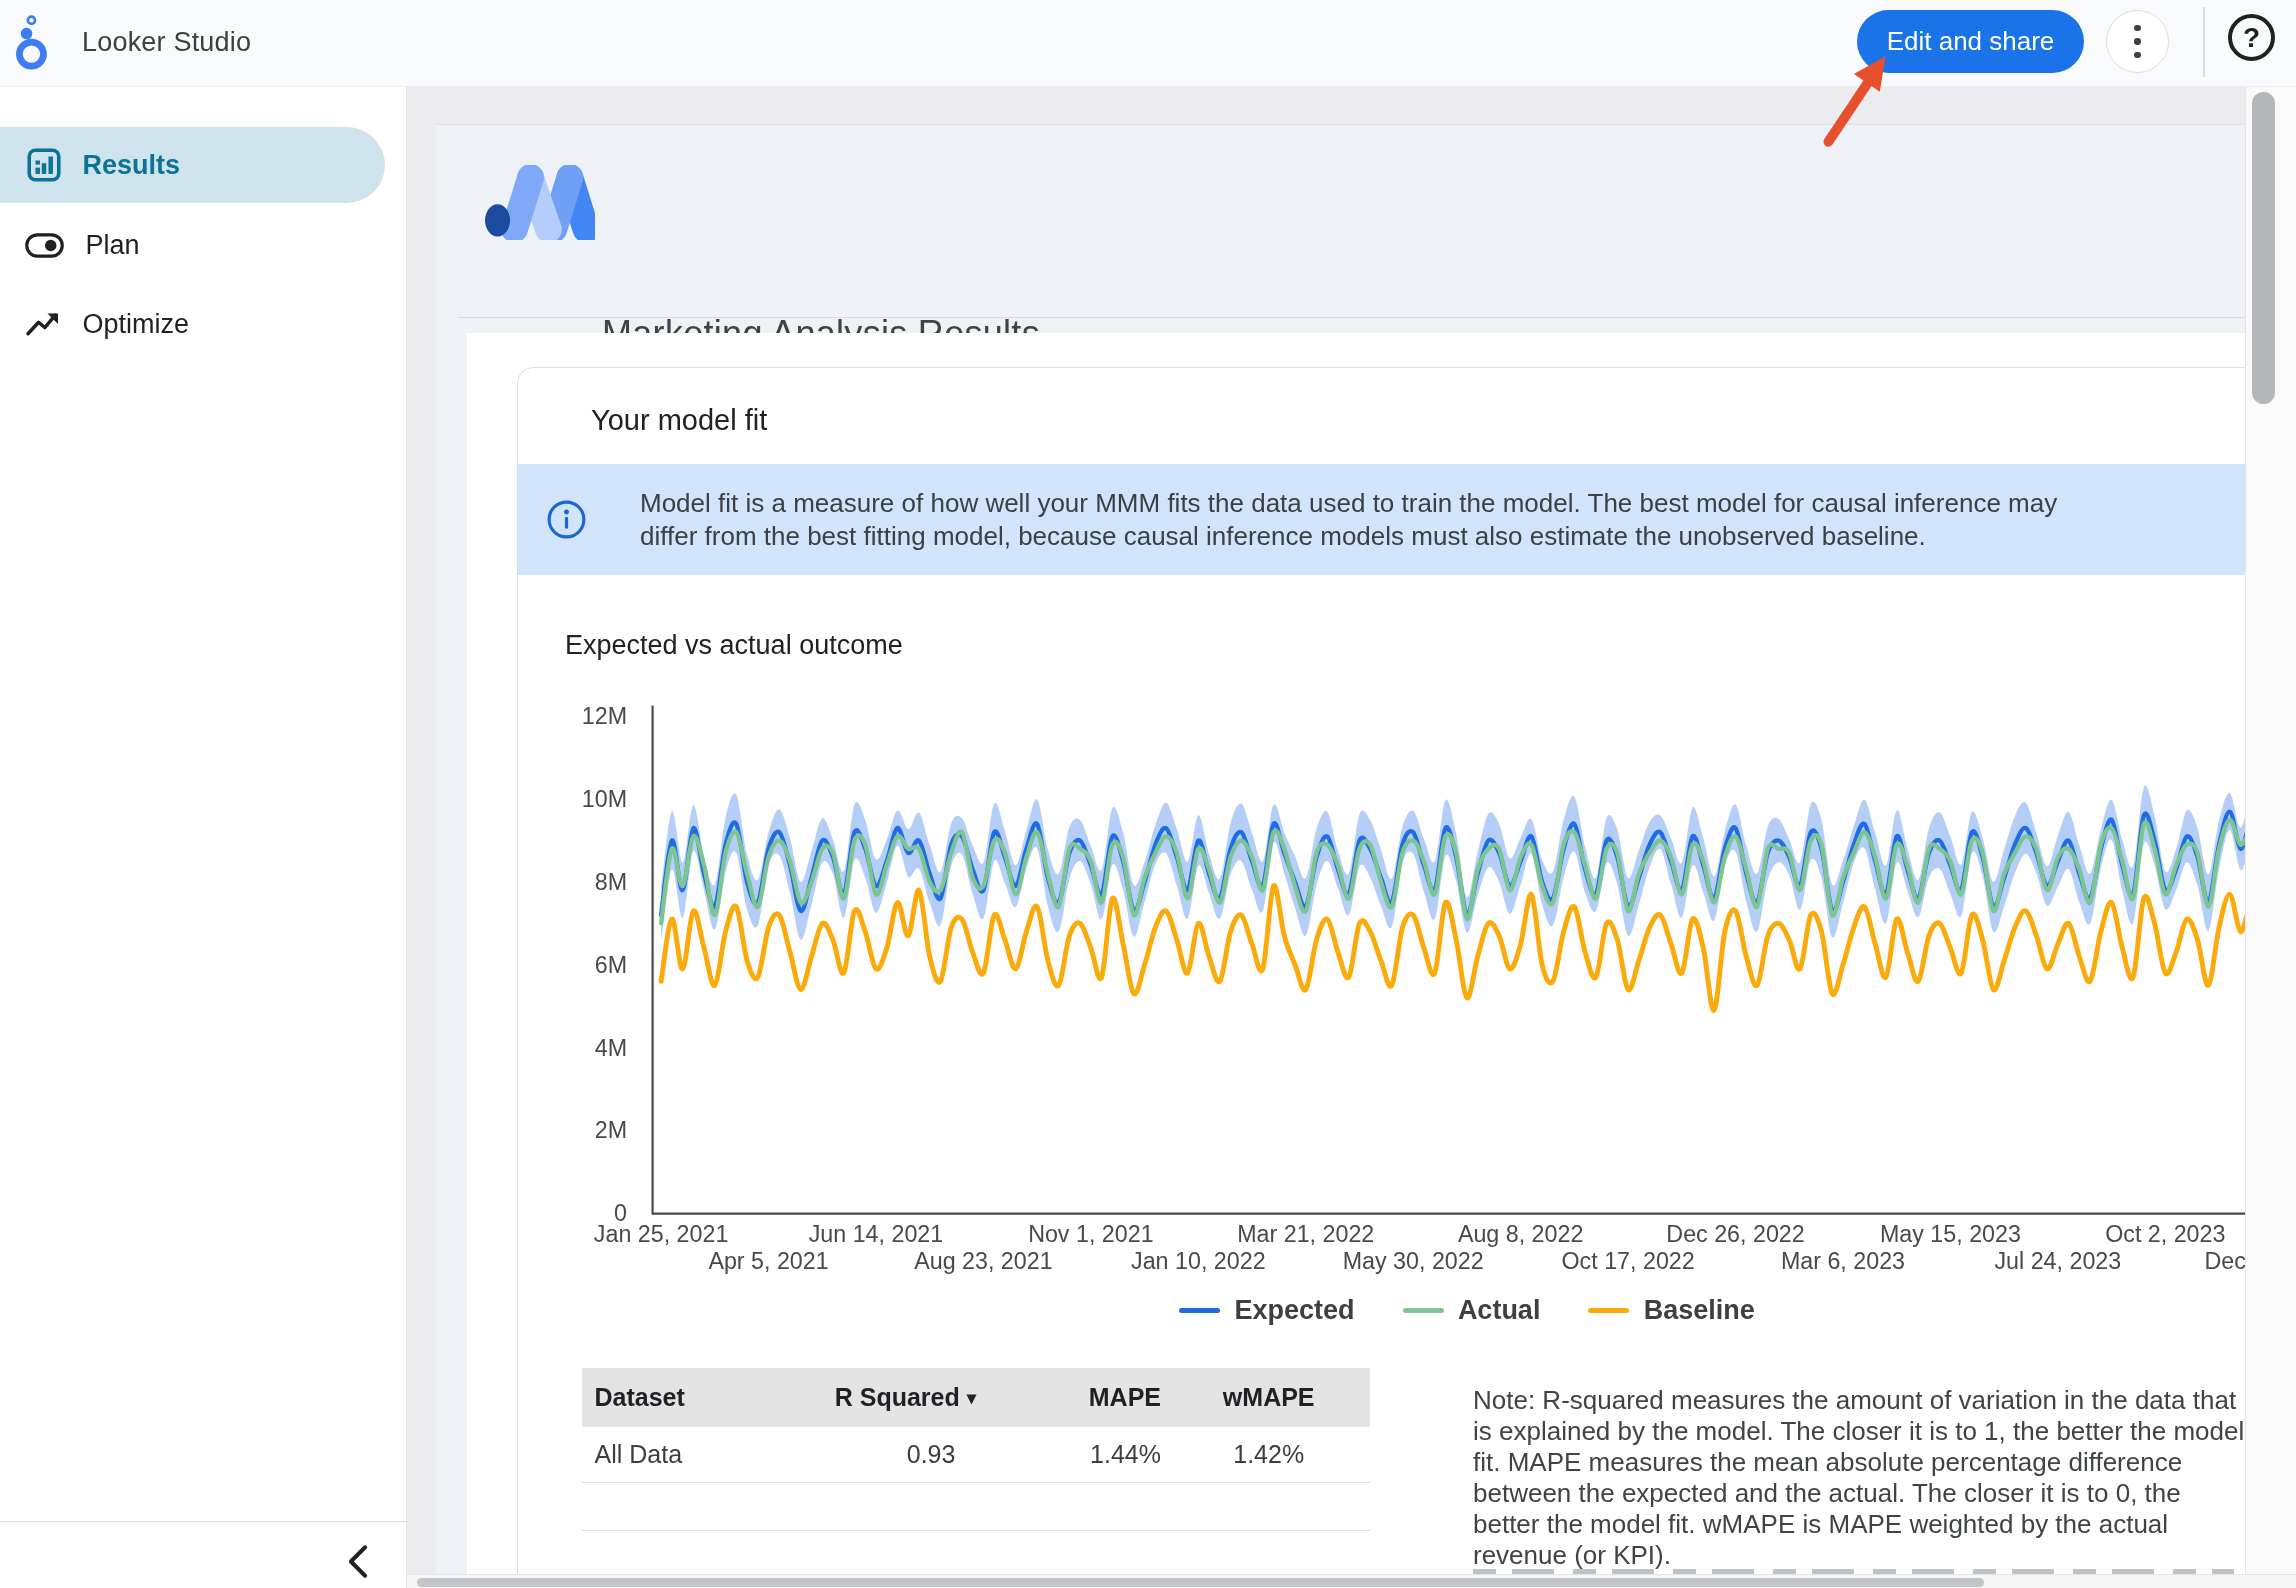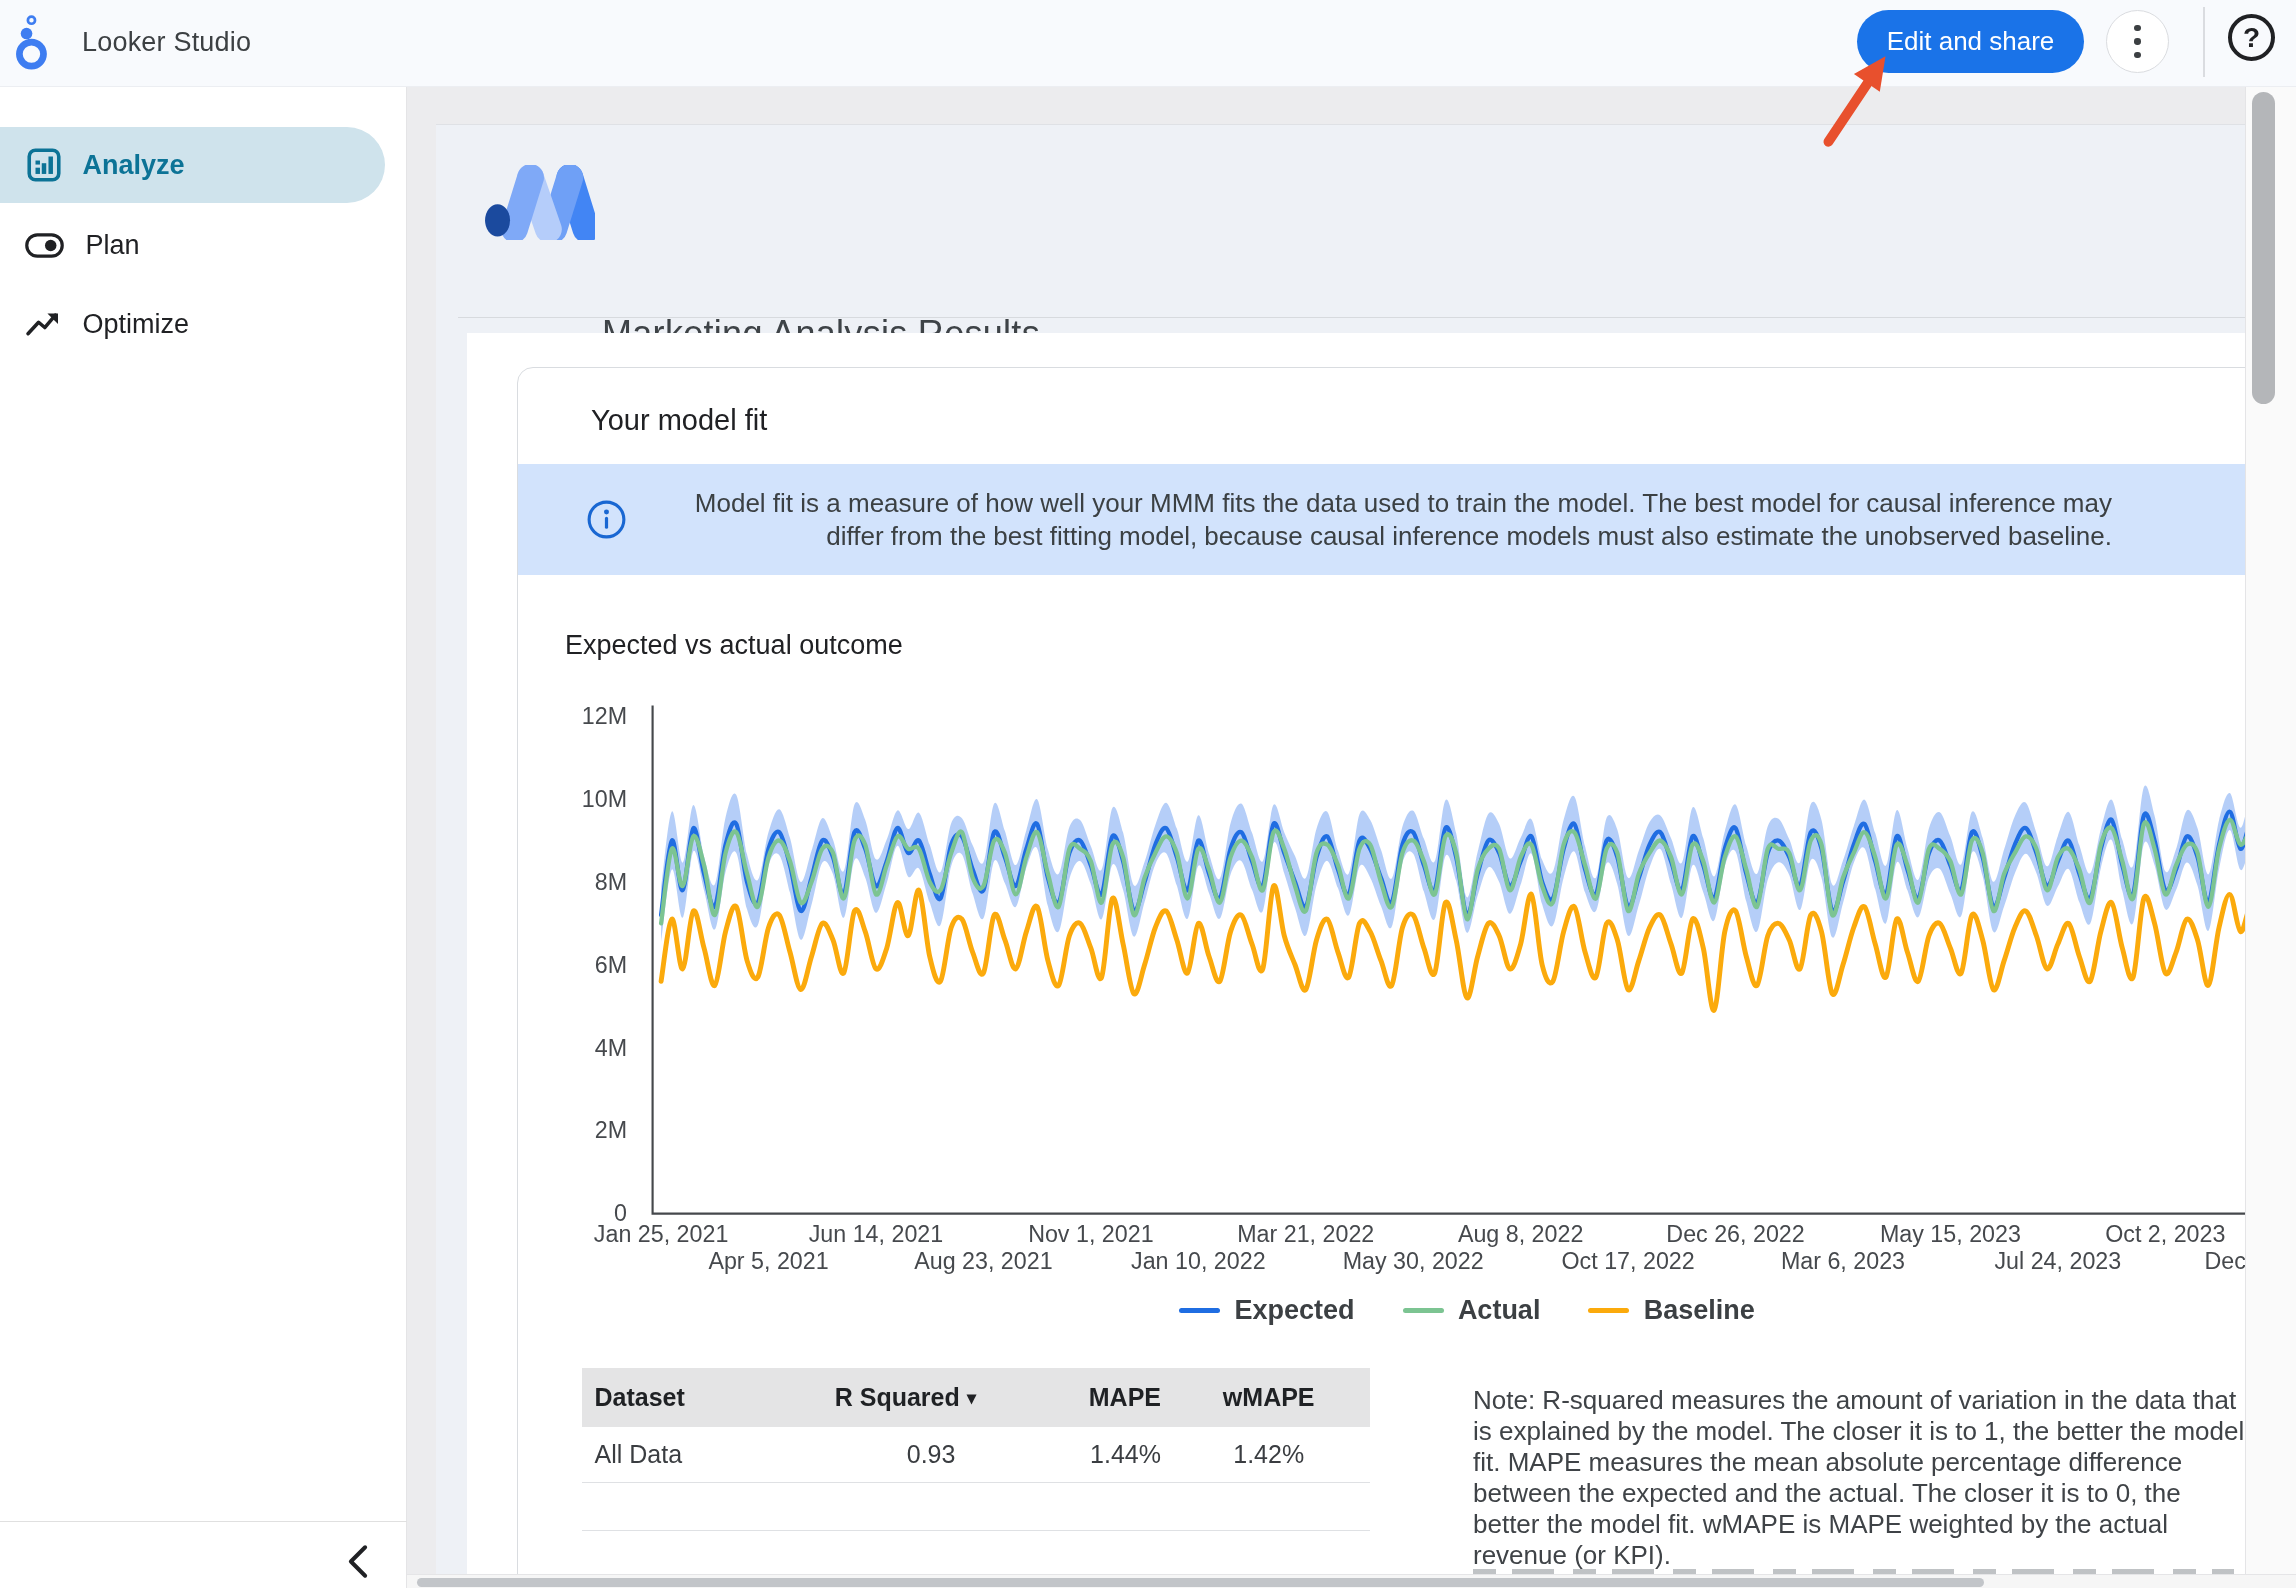--- a/index.html
+++ b/index.html
@@ -42,21 +42,21 @@
   
   #report-viewport { left:436px; top:124px; width:1809px; height:1451px; background:#eef1f6;
     border-top:0.9px solid #dfe1e5; overflow:hidden; z-index:10; }
   #report-title { left:166px; top:188px; font-size:36px; color:#3e4347; letter-spacing:0.3px; }
   #report-header-divider { left:22.4px; top:192px; width:1787px; height:0; border-top:0.9px solid #d7dade; }
   #report-page { left:31px; top:208px; width:1778px; height:1245px; background:#fff; }
   #model-fit-card { left:81px; top:242px; width:1755px; height:1218px; background:#fff;
     border:0.9px solid #d9dce0; border-radius:16px 16px 0 0; }
   #card-title { position:absolute; left:73px; top:36px; font-size:29px; color:#202124; }
   #info-banner { position:absolute; left:0; top:96px; width:1754px; height:111px; background:#d2e3fc;
-    display:flex; align-items:center; padding-left:68px; gap:25px;text-align:right; }
+    display:flex; align-items:center; padding-left:28px; gap:53px; }
   #info-banner-text { width:1460px; font-size:26px; line-height:33px; color:#3b4043; }
   #chart-title { position:absolute; left:47px; top:262px; font-size:27px; color:#202124; }
 
   #chart-svg { left:11.6px; top:557px; width:1797px; height:681px; }
 
   #chart-legend { left:583px; top:1170px; width:896px; display:flex; justify-content:center;
     align-items:center; gap:48px; }
   .legend-item { display:flex; align-items:center; gap:14.3px; cursor:pointer;font-weight:bold; }
   .legend-dash { width:41px; height:4.5px; border-radius:2.7px; }
   .legend-label { font-size:27px; color:#3c4043; }
@@ -121,21 +121,21 @@
 
 <nav class="abs" id="sidebar">
   <div class="abs" id="nav-analyze">
     <svg width="34" height="34" viewBox="0 0 38 38">
       <rect x="2.5" y="2.5" width="33" height="33" rx="7" fill="none" stroke="#0c7396" stroke-width="4"></rect>
       <rect x="9.5" y="14" width="5" height="4.5" fill="#0c7396"></rect>
       <rect x="9.5" y="22" width="5" height="7" fill="#0c7396"></rect>
       <rect x="16.5" y="17" width="5" height="12" fill="#0c7396"></rect>
       <rect x="24" y="9.5" width="5" height="19.5" fill="#0c7396"></rect>
     </svg>
-    <span class="nav-label">Analyze</span>
+    <span class="nav-label">Results</span>
   </div>
 
   <div class="abs nav-item" id="nav-plan">
     <svg width="39" height="25" viewBox="0 0 44 28">
       <rect x="2" y="2" width="40" height="24" rx="12" fill="none" stroke="#202124" stroke-width="3.6"></rect>
       <circle cx="29" cy="14" r="6.5" fill="#202124"></circle>
     </svg>
     <span class="nav-label">Plan</span>
   </div>
 

